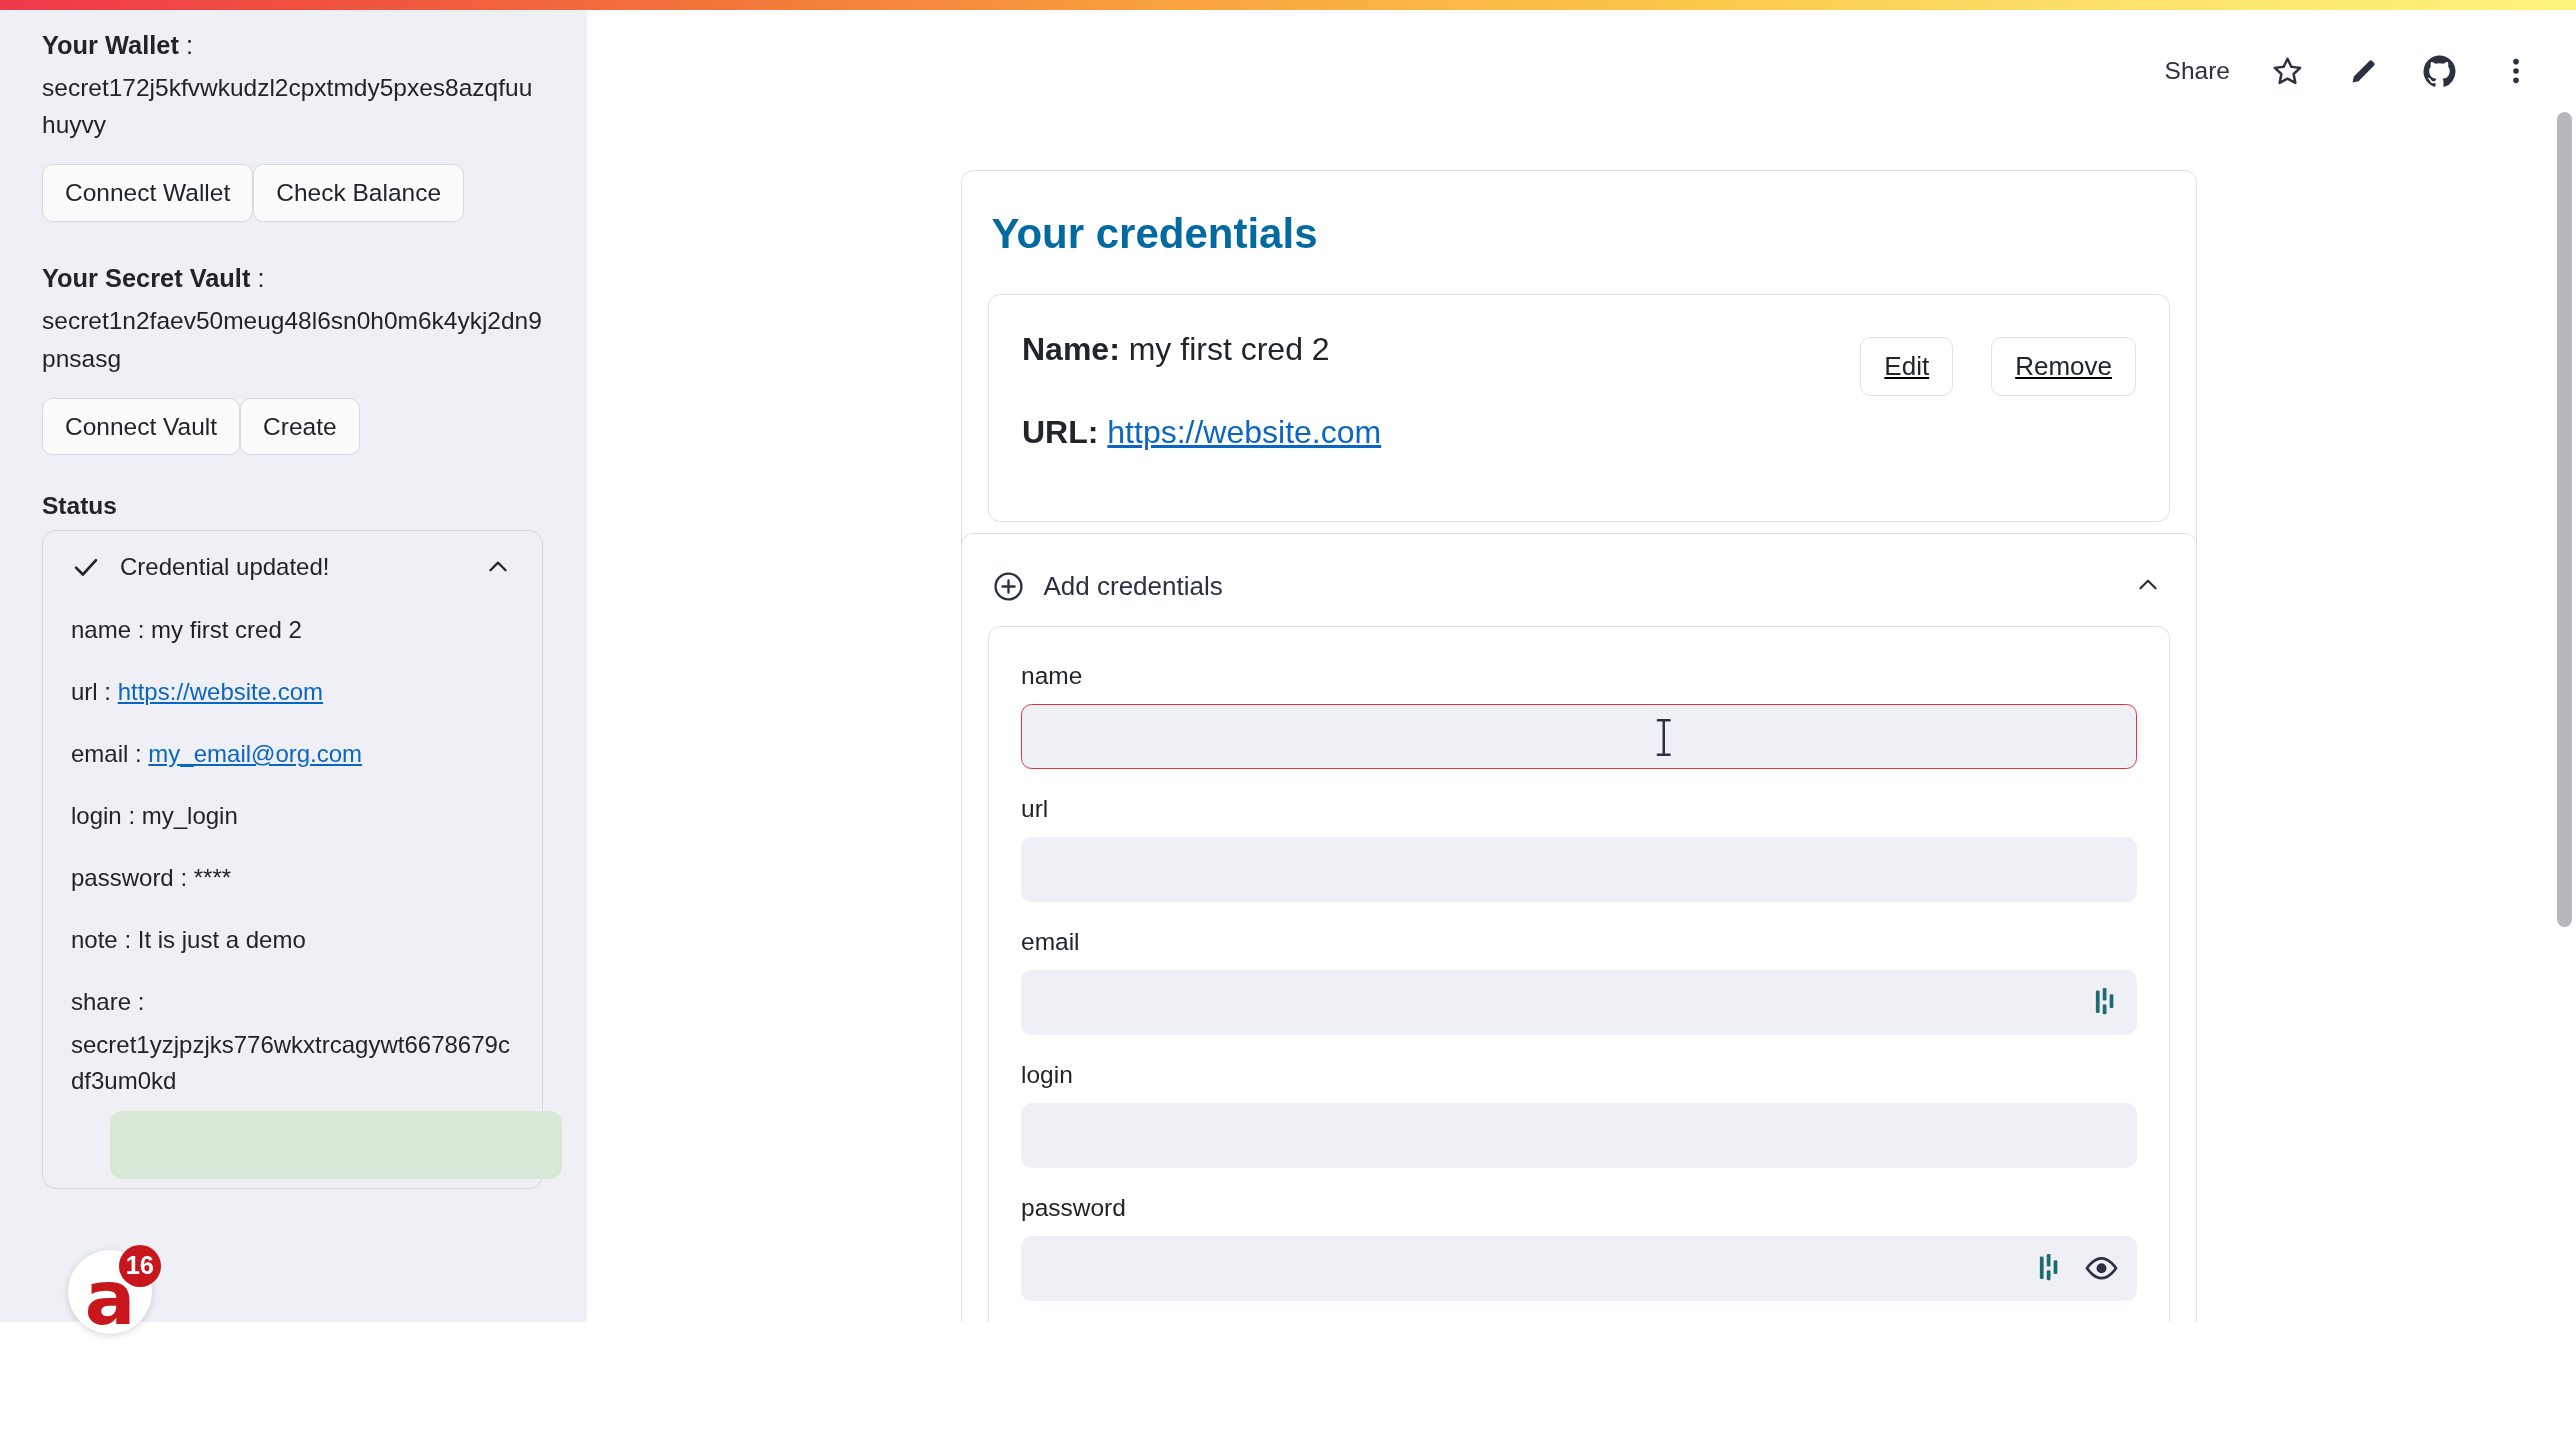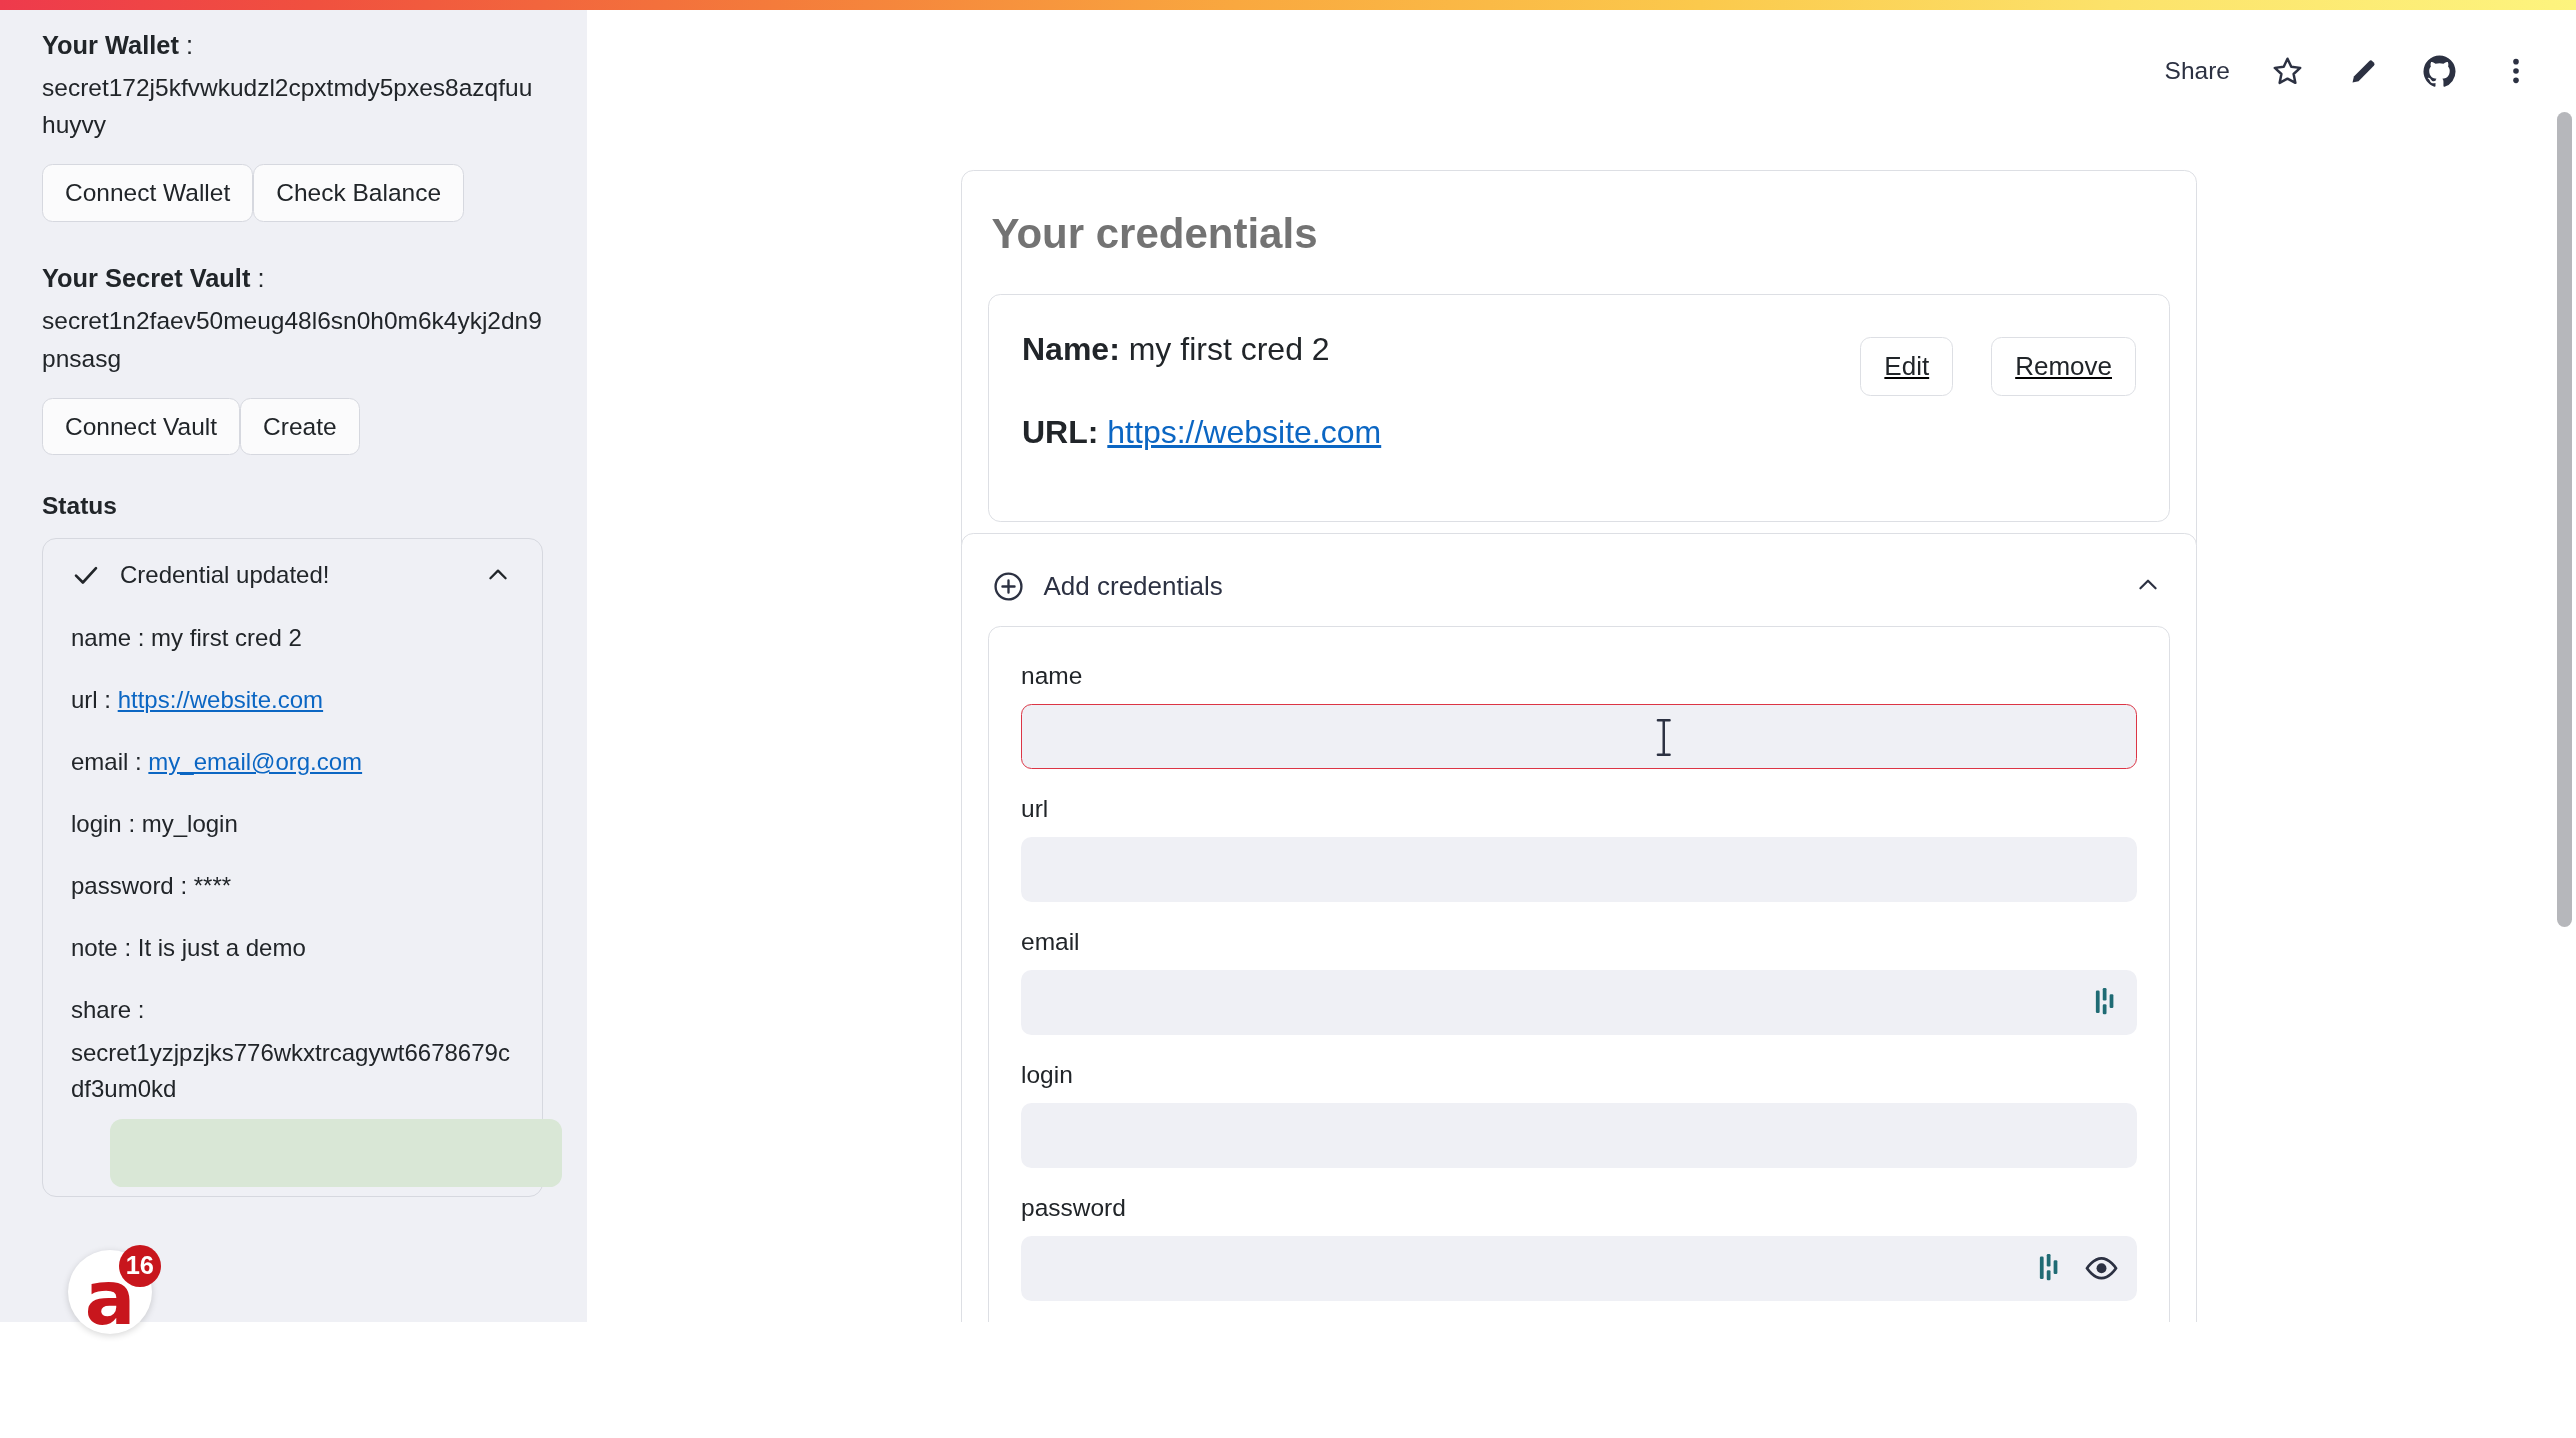--- a/index.html
+++ b/index.html
@@ -72,21 +72,21 @@
     color: #212529;
     line-height: 1.2;
     cursor: pointer;
     white-space: nowrap;
   }
 
   .sb-status-label {
     font-size: 24.5px;
     font-weight: 700;
     color: #212529;
-    margin-bottom: 18px;
+    margin-bottom: 10px;
   }
 
   
   .status-card {
     border: 1.4px solid #D6D8DF;
     border-radius: 14px;
     padding: 21px 28px 8.8px 28px;
     width: 501px;
     position: relative;
   }
@@ -220,21 +220,21 @@
     left: 374px;
     width: 1236px;
     border: 1.4px solid #DDDFE4;
     border-radius: 12.3px;
     background: #ffffff;
     padding: 40px 26px 37px 26px;
   }
   .cred-title {
     font-size: 42px;
     font-weight: 700;
-    color: #737373;
+    color: #0369a1;
     margin: 0 0 37px 3.5px;
     line-height: 1.1;
   }
   .cred-item {
     border: 1.4px solid #DDDFE4;
     border-radius: 12.3px;
     padding: 30px 33px;
     position: relative;
     min-height: 182px;
   }

